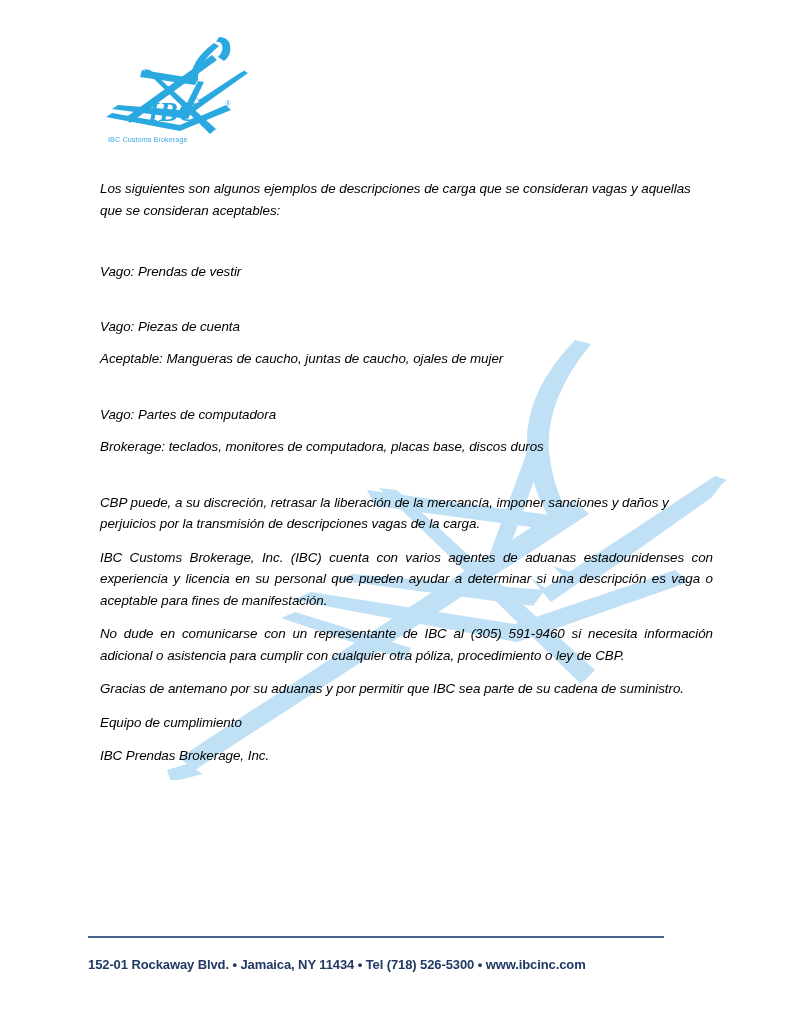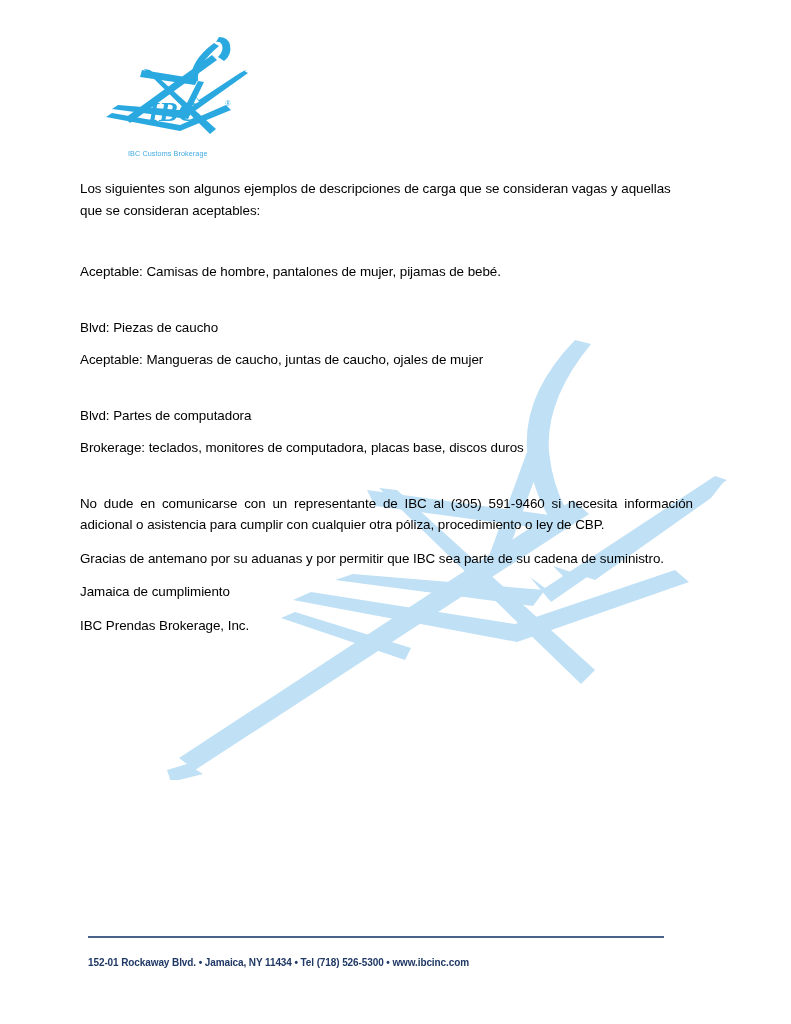--- a/index.html
+++ b/index.html
@@ -41,24 +41,25 @@
     top: 330px;
     width: 680px;
     height: 450px;
     pointer-events: none;
     z-index: 0;
   }
 
   
   .content {
     position: absolute;
-    left: 80px;
+    left: 100px;
     top: 178px;
     width: 613px;
     z-index: 2;
+    font-style: italic;
   }
   .para {
     font-size: 13.4px;
     line-height: 21.5px;
     color: #000000;
     margin: 0 0 12px 0;
     letter-spacing: -0.05px;
   }
   .para.justify {
     text-align: justify;
@@ -76,21 +77,21 @@
     width: 576px;
     z-index: 2;
   }
   .footer-rule {
     width: 100%;
     height: 1.5px;
     background: #4A6189;
     margin-bottom: 19px;
   }
   .footer-text {
-    font-size: 10px;
+    font-size: 13px;
     font-weight: bold;
     color: #1F3864;
     letter-spacing: -0.1px;
     white-space: nowrap;
   }
 </style>
 </head>
 <body>
 
 <div class="page">
@@ -146,50 +147,52 @@
 
         <path d="M12 76 L18 72 L92 78 L88 86 Z"></path>
 
         <path d="M6 84 L12 80 L80 92 L126 72 L131 77 L80 98 Z"></path>
       </g>
     </svg>
     <svg viewBox="0 0 150 45" width="125" height="40" style="position:absolute; left:48px; top:62px;" xmlns="http://www.w3.org/2000/svg">
       <text x="0" y="30" font-family="'Liberation Serif', serif" font-size="34" font-weight="bold" font-style="italic" fill="#2AA8E0">IBC</text>
       <text x="93" y="12" font-family="'Liberation Sans', sans-serif" font-size="8" fill="#2AA8E0">®</text>
     </svg>
-    <div style="position:absolute; left:8px; top:116px; font-size:7.2px; color:#3FA9E0; letter-spacing:0.1px; white-space:nowrap;margin-left:20px;">IBC Customs Brokerage</div>
+    <div style="position:absolute; left:8px; top:102px; font-size:7.2px; color:#3FA9E0; letter-spacing:0.1px; white-space:nowrap;">IBC Customs Brokerage</div>
   </div>
 
   <div class="content">
 
     <p class="para">Los siguientes son algunos ejemplos de descripciones de carga que se consideran vagas y aquellas que se consideran aceptables:</p>
 
     <div class="spacer-lg"></div>
 
-    <p class="para">Aceptable: Camisas de hombre, pantalones de mujer, pijamas de bebé.</p>
+    <p class="para tight">Vago: Prendas de vestir</p>
 
     <div class="spacer-md"></div>
 
-    <p class="para tight">Blvd: Piezas de caucho</p>
+    <p class="para tight">Vago: Piezas de cuenta</p>
     <p class="para">Aceptable: Mangueras de caucho, juntas de caucho, ojales de mujer</p>
 
     <div class="spacer-md"></div>
 
-    <p class="para tight">Blvd: Partes de computadora</p>
+    <p class="para tight">Vago: Partes de computadora</p>
     <p class="para">Brokerage: teclados, monitores de computadora, placas base, discos duros</p>
 
     <div class="spacer-md"></div>
 
-
+    <p class="para">CBP puede, a su discreción, retrasar la liberación de la mercancía, imponer sanciones y daños y perjuicios por la transmisión de descripciones vagas de la carga.</p>
+
+    <p class="para justify">IBC Customs Brokerage, Inc. (IBC) cuenta con varios agentes de aduanas estadounidenses con experiencia y licencia en su personal que pueden ayudar a determinar si una descripción es vaga o aceptable para fines de manifestación.</p>
 
     <p class="para justify">No dude en comunicarse con un representante de IBC al (305) 591-9460 si necesita información adicional o asistencia para cumplir con cualquier otra póliza, procedimiento o ley de CBP.</p>
 
     <p class="para">Gracias de antemano por su aduanas y por permitir que IBC sea parte de su cadena de suministro.</p>
 
-    <p class="para">Jamaica de cumplimiento</p>
+    <p class="para">Equipo de cumplimiento</p>
 
     <p class="para">IBC Prendas Brokerage, Inc.</p>
 
   </div>
 
   <div class="footer">
     <div class="footer-rule"></div>
     <div class="footer-text">152-01 Rockaway Blvd. • Jamaica, NY 11434 • Tel (718) 526-5300 • www.ibcinc.com</div>
   </div>
 

